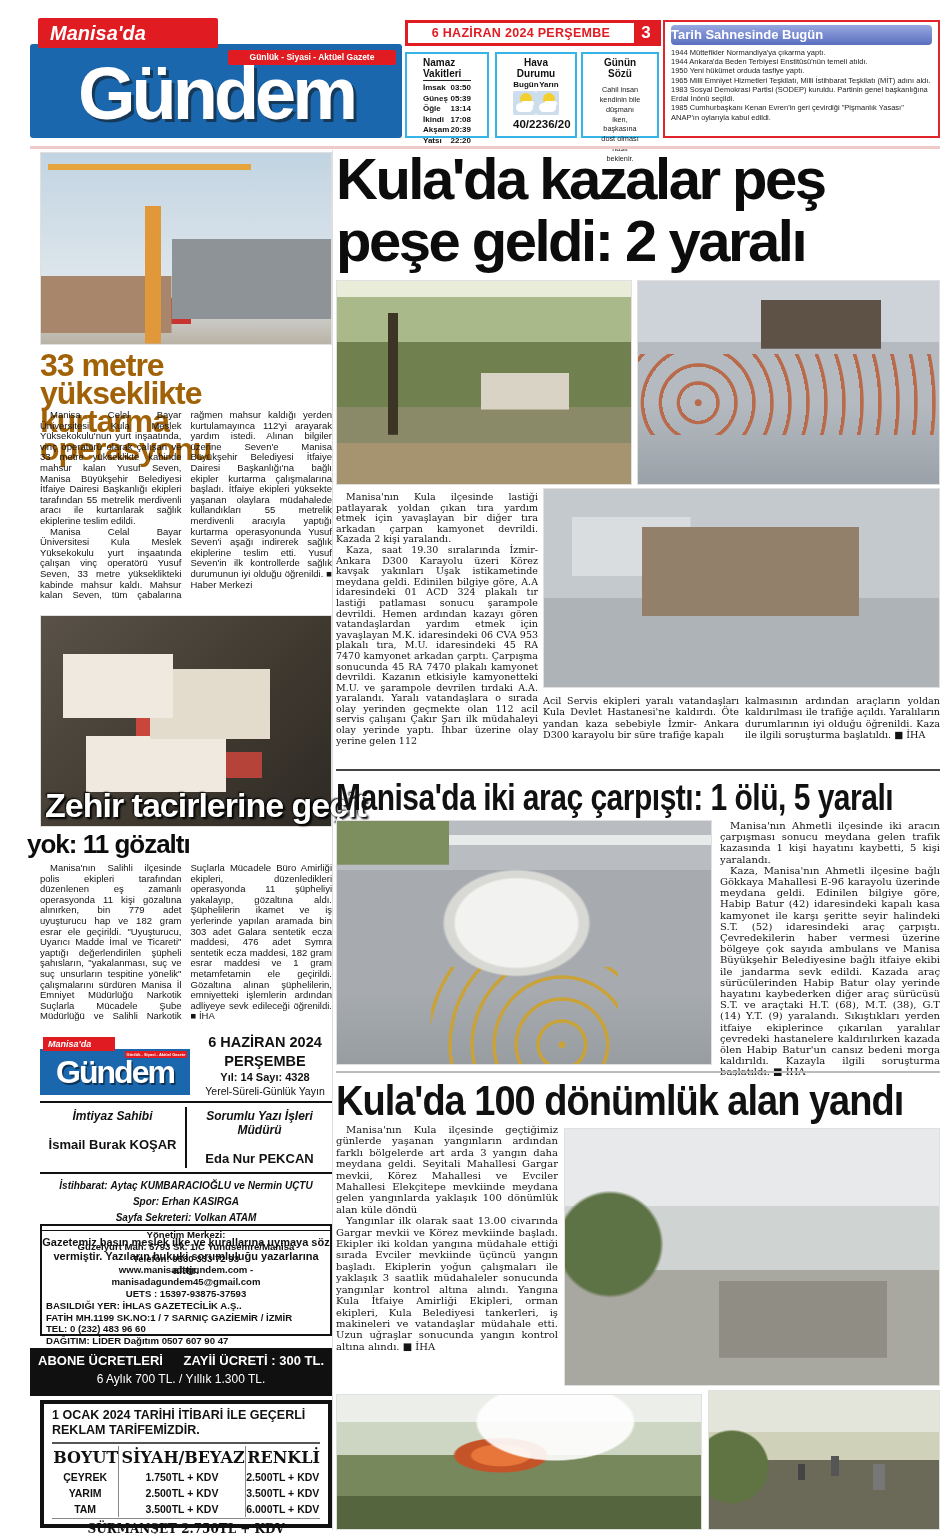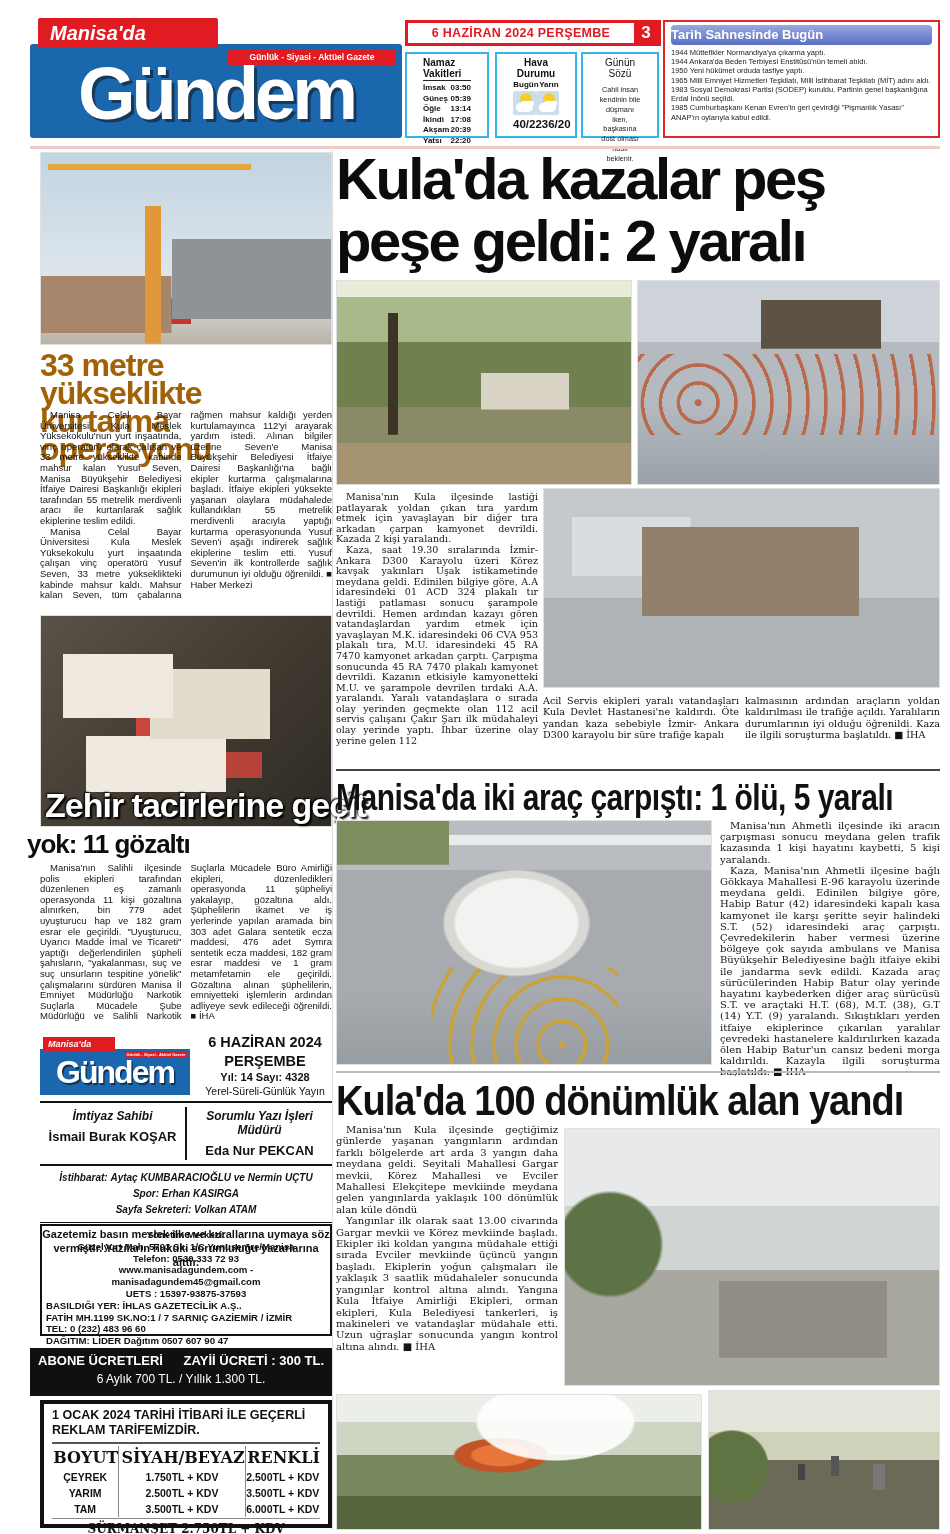--- a/index.html
+++ b/index.html
@@ -36,21 +36,21 @@
   .wbox { left:495px; top:52px; width:82px; height:86px; text-align:center; }
   .wbox-title { font-size:10px; font-weight:bold; margin-bottom:1px; }
   .wlabels { display:flex; justify-content:space-around; font-size:8px; font-weight:bold; }
   .wicons { display:flex; justify-content:space-around; margin-top:2px; }
   .wicon { position:relative; width:28px; height:24px; background:#cdddec; border-radius:2px; }
   .sun { position:absolute; right:4px; top:2px; width:12px; height:12px; border-radius:50%; background:#f3cf2e; }
   .cloud { position:absolute; left:3px; bottom:3px; width:17px; height:9px; border-radius:8px; background:#fff;
     box-shadow:3px -4px 0 -2px #fff; }
   .wtemps { display:flex; justify-content:space-around; font-size:11.5px; font-weight:bold; margin-top:3px; }
   .qbox { left:581px; top:52px; width:78px; height:86px; text-align:center; }
-  .qbox-title { font-size:10px; font-weight:normal; margin-bottom:6px; }
+  .qbox-title { font-size:10px; font-weight:bold; margin-bottom:6px; }
   .qbox-text { font-size:7.3px; line-height:1.35; color:#222; }
 
   
   .hbox { left:663px; top:20px; width:277px; height:118px; border:2px solid #e0262c; background:#fff; padding:3px 6px; }
   .hbox-title { background:linear-gradient(180deg,#98a8e0,#5a6fc0); color:#fff; font-weight:bold; font-size:13px;
     border-radius:4px; padding:2px 0 3px; }
   .hbox-items { margin-top:3px; font-size:7.5px; line-height:1.23; color:#1c1c1c; }
 
   .header-rule { left:30px; top:146px; width:910px; height:3px; background:#f0c9c9; }
   .col-divider { left:332px; top:150px; width:1px; height:1380px; background:#ddd; }
@@ -135,21 +135,21 @@
   .mast-date .l1 { font-size:14.5px; font-weight:bold; }
   .mast-date .l2 { font-size:14.5px; font-weight:bold; }
   .mast-date .l3 { font-size:11px; font-weight:bold; margin-top:1px; }
   .mast-date .l4 { font-size:10.5px; margin-top:1px; }
   .mast-hr { border:0; border-top:2px solid #111; margin:4px 0; }
   .mast-hr.thin { border-top-width:1px; }
   .owner-row { display:flex; text-align:center; }
   .owner-row > div { flex:1; padding:2px 2px; }
   .owner-row > div:first-child { border-right:2px solid #111; }
   .role-label { font-style:italic; font-size:12px; font-weight:bold; }
-  .role-name { font-size:13px; font-weight:bold; margin-top:6px; }
+  .role-name { font-size:13px; font-weight:bold; margin-top:14px; }
   .staff-line { text-align:center; font-size:10px; line-height:16px; }
   .staff-line .lbl { font-style:italic; font-weight:bold; }
   .staff-line .val { font-weight:bold; font-style:italic; }
   .pledge { text-align:center; font-size:11px; font-weight:bold; line-height:14px; margin-top:3px; }
 
   .yonetim { left:40px; top:1224px; width:292px; height:112px; border:2px solid #111; padding:3px 4px; font-size:9.6px;
     font-weight:bold; line-height:11.8px; }
   .yonetim .c { text-align:center; }
   .yonetim .lab { font-weight:bold; }
 

